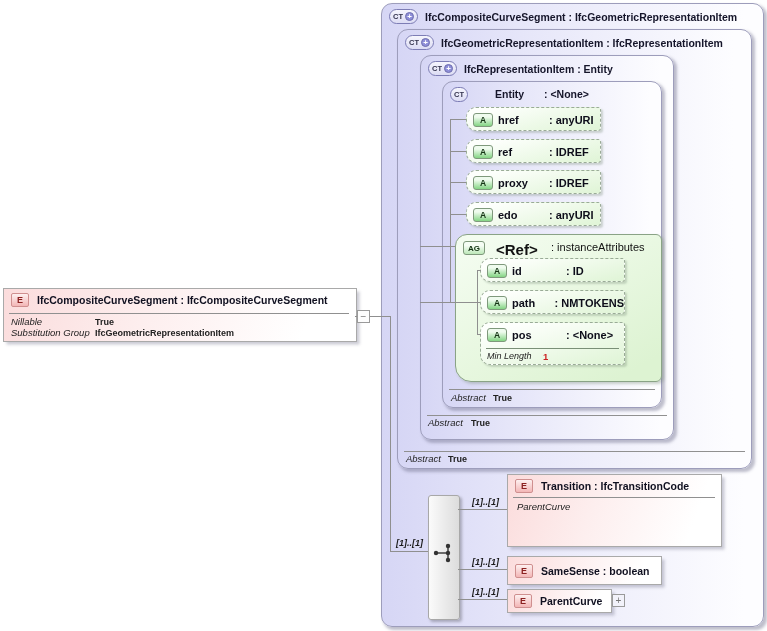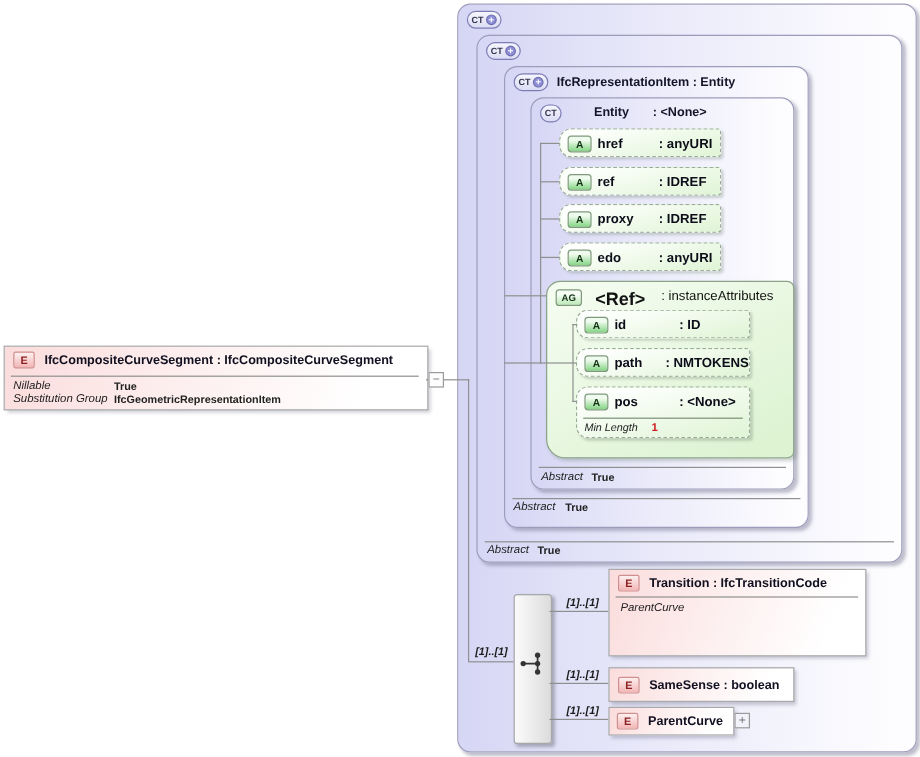--- a/index.html
+++ b/index.html
@@ -60,29 +60,31 @@
 <body>
 
 <div id="canvas">
 
   <div class="ct-box" style="left:381px;top:3px;width:381px;height:622px;">
     <div class="ct-header">
       <span class="ict">
           <span class="ict-t">CT</span>
           <span class="ict-plus">+</span>
         </span>
+      <span>IfcCompositeCurveSegment : IfcGeometricRepresentationItem</span>
     </div>
   </div>
 
   <div class="ct-box" style="left:397px;top:29px;width:353px;height:438px;">
     <div class="ct-header">
       <span class="ict">
           <span class="ict-t">CT</span>
           <span class="ict-plus">+</span>
         </span>
+      <span>IfcGeometricRepresentationItem : IfcRepresentationItem</span>
     </div>
     <div class="abs-line" style="left:6px;top:421px;width:341px;"></div>
     <span class="abs-lab" style="left:8px;top:423px;">Abstract</span>
     <span class="abs-val" style="left:50px;top:424px;">True</span>
   </div>
 
   <div class="ct-box" style="left:420px;top:55px;width:252px;height:383px;">
     <div class="ct-header">
       <span class="ict">
           <span class="ict-t">CT</span>

